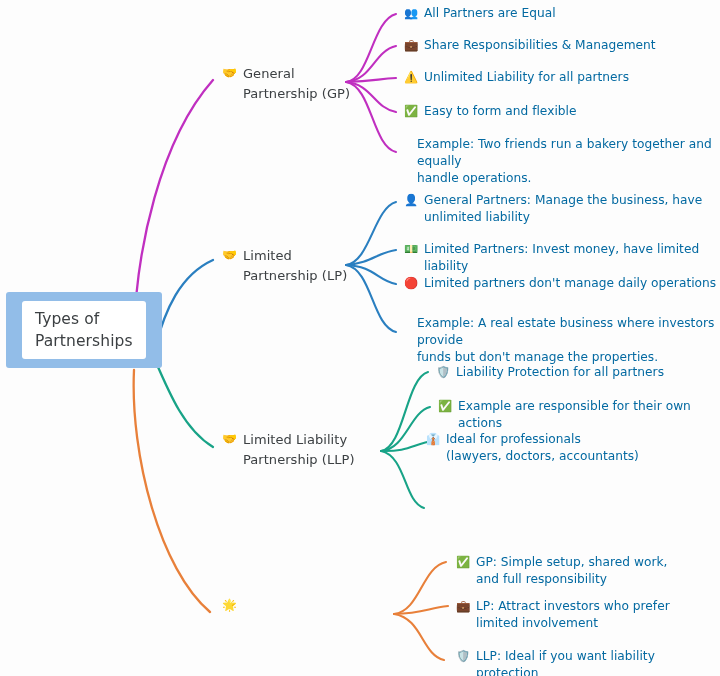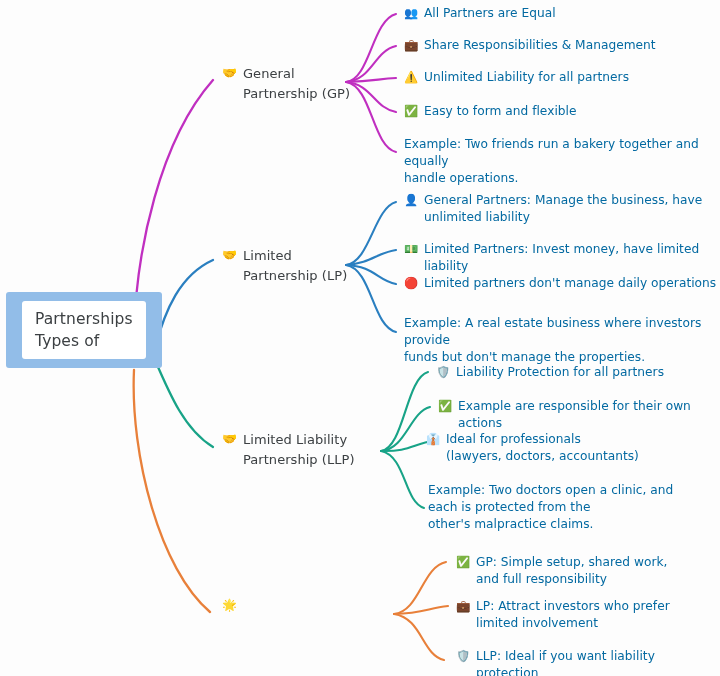--- a/index.html
+++ b/index.html
@@ -93,21 +93,21 @@
     width: 14px;
     text-align: center;
   }
   .leaf-text {
     font-size: 12.2px;
     color: #0369a1;
     line-height: 17px;
     letter-spacing: 0.02px;
     white-space: pre-line;
   }
-  .leaf.no-icon .leaf-text { margin-left: 0; }
+  .leaf.no-icon .leaf-text { margin-left: 13px; }
 </style>
 </head>
 <body>
 
 <div id="canvas">
 
   <svg id="wires" viewBox="0 0 720 676" xmlns="http://www.w3.org/2000/svg">
     <g fill="none" stroke-linecap="round" stroke-width="2.3">
 
       <path stroke="#c02fc0" d="M 134,335 C 136,250 160,140 213,80"></path>
@@ -146,22 +146,22 @@
       <g stroke="#e8803a">
         <path d="M 394,614 C 420,611 422,567 446,562"></path>
         <path d="M 394,614 C 424,613 428,608 448,606"></path>
         <path d="M 394,614 C 422,618 422,655 444,660"></path>
       </g>
     </g>
   </svg>
 
   <div class="root-frame">
     <div class="root-inner">
+      <div class="root-line">Types of</div>
       <div class="root-line">Partnerships</div>
-      <div class="root-line">Types of</div>
     </div>
   </div>
 
   <div class="branch" style="left:222px; top:64px;">
     <span class="branch-icon">🤝</span>
     <span class="branch-text">General
 Partnership (GP)</span>
   </div>
 
   <div class="leaf" style="left:404px; top:5px;">
@@ -221,25 +221,20 @@
   </div>
   <div class="leaf" style="left:438px; top:398px;">
     <span class="leaf-icon">✅</span>
     <span class="leaf-text">Example are responsible for their own actions</span>
   </div>
   <div class="leaf" style="left:426px; top:431px;">
     <span class="leaf-icon">👔</span>
     <span class="leaf-text">Ideal for professionals
 (lawyers, doctors, accountants)</span>
   </div>
-  <div class="leaf no-icon" style="left:428px; top:482px;">
-    <span class="leaf-text">Example: Two doctors open a clinic, and
-each is protected from the
-other's malpractice claims.</span>
-  </div>
 
   <div class="branch" style="left:222px; top:596px;">
     <span class="branch-icon">🌟</span>
   </div>
 
   <div class="leaf" style="left:456px; top:554px;">
     <span class="leaf-icon">✅</span>
     <span class="leaf-text">GP: Simple setup, shared work,
 and full responsibility</span>
   </div>

